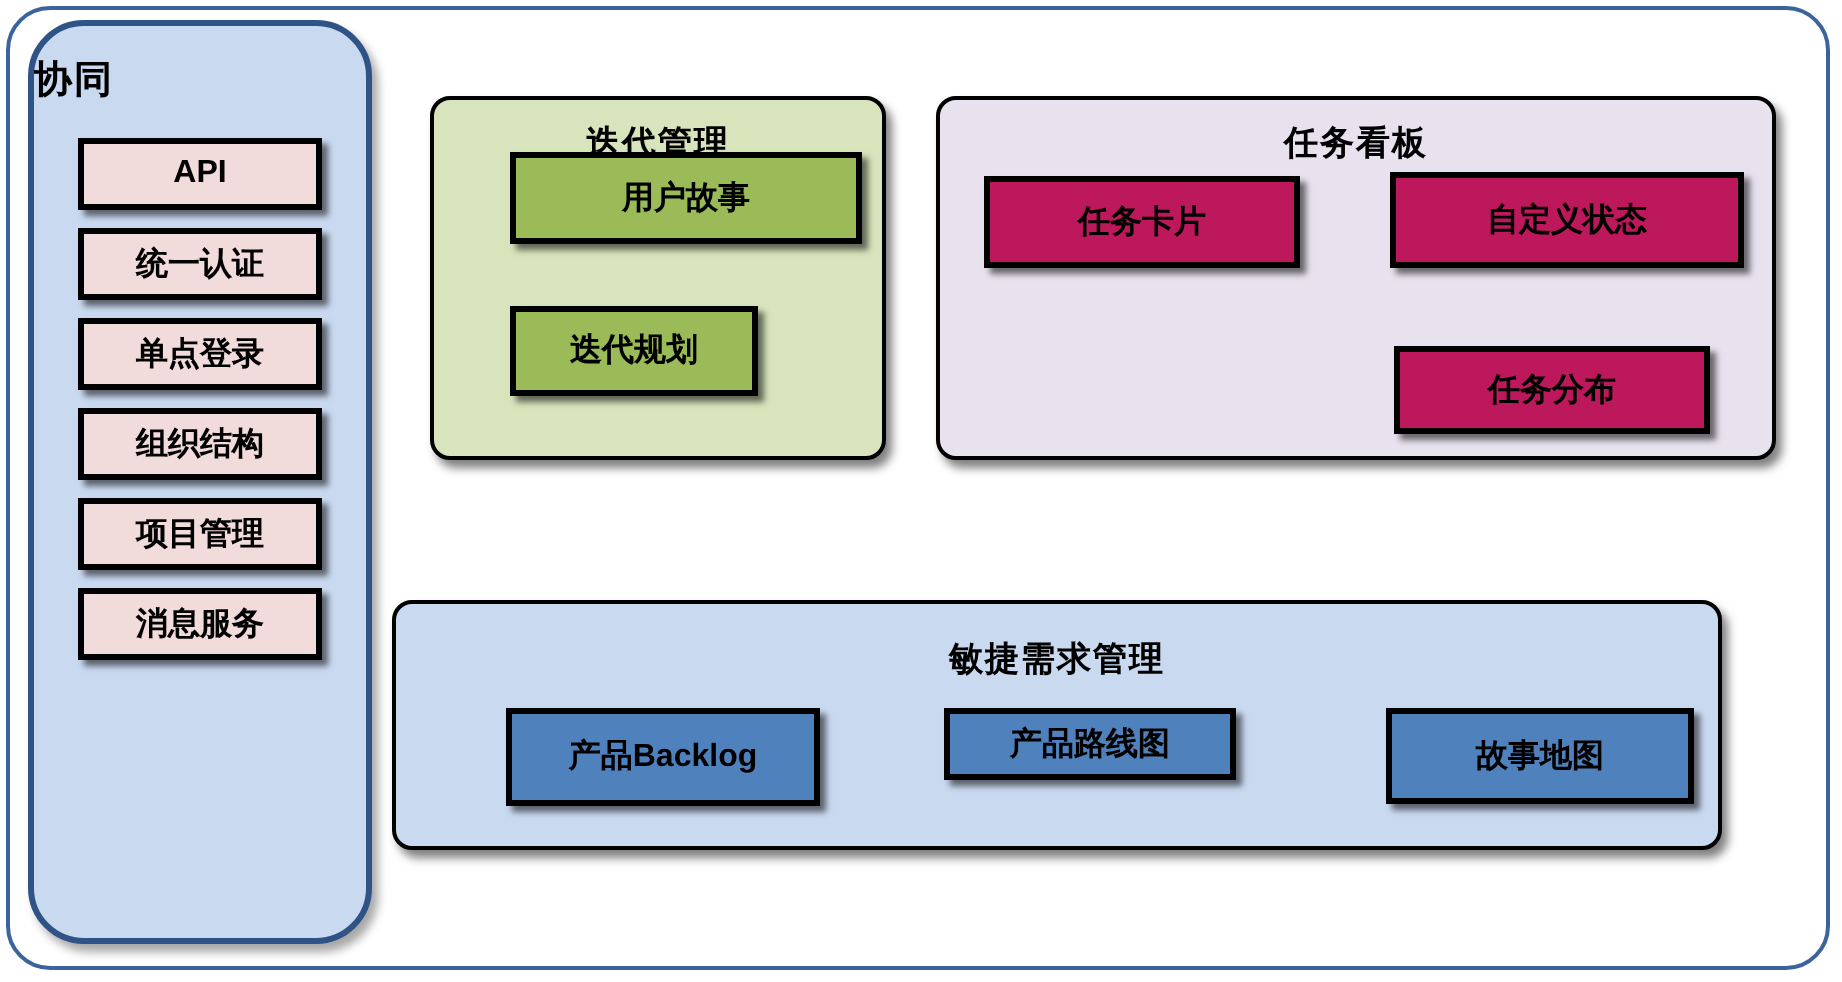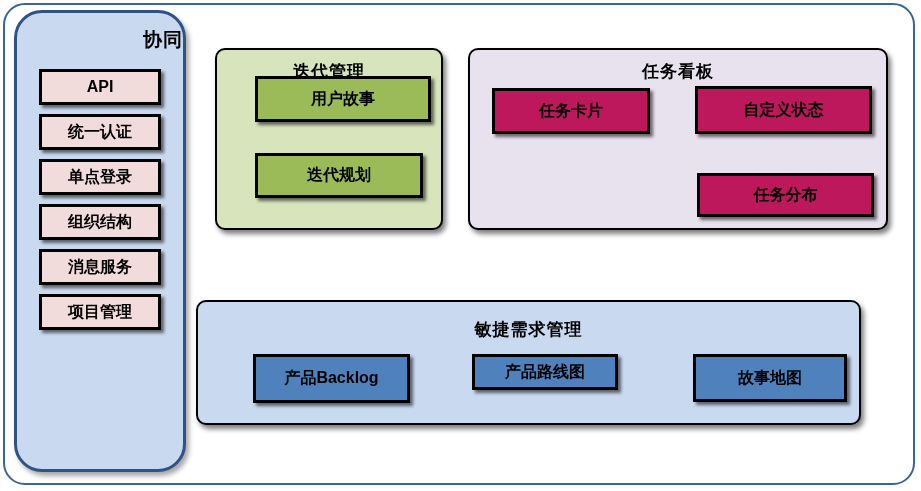--- a/index.html
+++ b/index.html
@@ -11,21 +11,21 @@
     border:2.5px solid #3c649c; border-radius:22px; background:#ffffff;
   }
 
   
   .sidebar{
     position:absolute; left:14px; top:10px; width:172px; height:462px;
     background:#c9d9f0; border:3px solid #2f5387; border-radius:28px;
     box-shadow:3px 4px 5px rgba(0,0,0,0.35);
   }
   .sidebar-title{
-    text-align:right; margin-top:14px; font-size:19px; font-weight:bold;
+    text-align:left; margin-top:14px; font-size:19px; font-weight:bold;
     letter-spacing:1px;
   }
   .sidebar-items{
     display:flex; flex-direction:column; align-items:center;
     gap:9px; margin-top:16px;
   }
   .side-item{
     width:122px; height:36px; background:#f2dcdb; border:3px solid #000;
     box-shadow:3px 3px 3px rgba(0,0,0,0.55);
     display:flex; align-items:center; justify-content:center;
@@ -45,29 +45,29 @@
     position:absolute; border:3px solid #000;
     box-shadow:3px 3px 3px rgba(0,0,0,0.55);
     display:flex; align-items:center; justify-content:center;
     font-size:16px; font-weight:bold; white-space:nowrap;
   }
 
   
   .panel-iteration{ left:215px; top:48px; width:228px; height:182px; background:#d7e4bc; }
   .btn-green{ background:#9bbb59; }
   .box-user-story       { left:38px; top:26px;  width:176px; height:46px; }
-  .box-iteration-plan   { left:38px; top:103px; width:168px; height:45px; }
+  .box-iteration-plan   { left:38px; top:103px; width:124px; height:45px; }
 
   
   .panel-kanban{ left:468px; top:48px; width:420px; height:182px; background:#e7e2ee; }
   .btn-purple{ background:#be185d; }
   .box-task-card        { left:22px;  top:38px;  width:158px; height:46px; }
   .box-custom-status    { left:225px; top:36px;  width:177px; height:48px; }
   .box-burndown         { left:22px;  top:116px; width:158px; height:48px; }
-  .box-task-distribution{ left:227px; top:123px; width:177px; height:44px; }
+  .box-task-distribution{ left:227px; top:123px; width:158px; height:44px; }
 
   
   .panel-agile{ left:196px; top:300px; width:665px; height:125px; background:#c9d9f0; }
   .panel-agile .panel-title{ margin-top:16px; }
   .btn-blue{ background:#4f81bd; }
   .box-product-backlog { left:55px;  top:52px; width:157px; height:49px; }
   .box-product-roadmap { left:274px; top:52px; width:146px; height:36px; }
   .box-story-map       { left:495px; top:52px; width:154px; height:48px; }
 </style>
 </head>
@@ -75,22 +75,22 @@
 
 <div class="outer-frame"></div>
 
 <div class="sidebar">
   <div class="sidebar-title">协同</div>
   <div class="sidebar-items">
     <div class="side-item">API</div>
     <div class="side-item">统一认证</div>
     <div class="side-item">单点登录</div>
     <div class="side-item">组织结构</div>
+    <div class="side-item">项目管理</div>
     <div class="side-item">消息服务</div>
-    <div class="side-item">项目管理</div>
   </div>
 </div>
 
 <div class="panel panel-iteration">
   <div class="panel-title">迭代管理</div>
   <div class="feature-box btn-green box-user-story">用户故事</div>
   <div class="feature-box btn-green box-iteration-plan">迭代规划</div>
 </div>
 
 <div class="panel panel-kanban">

